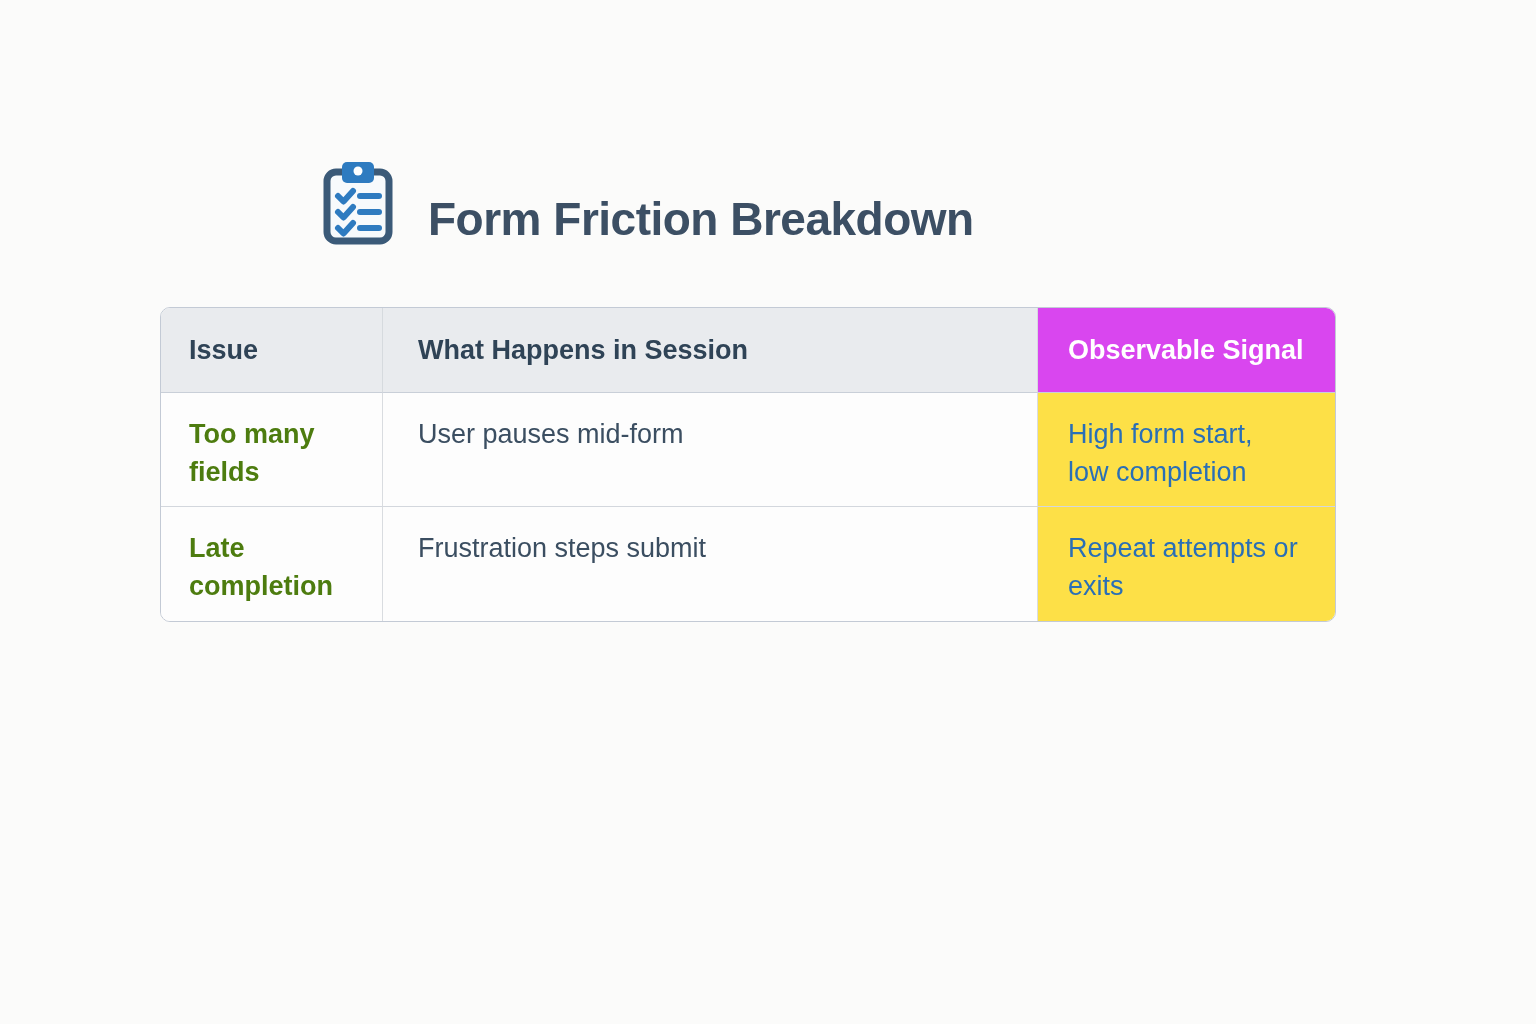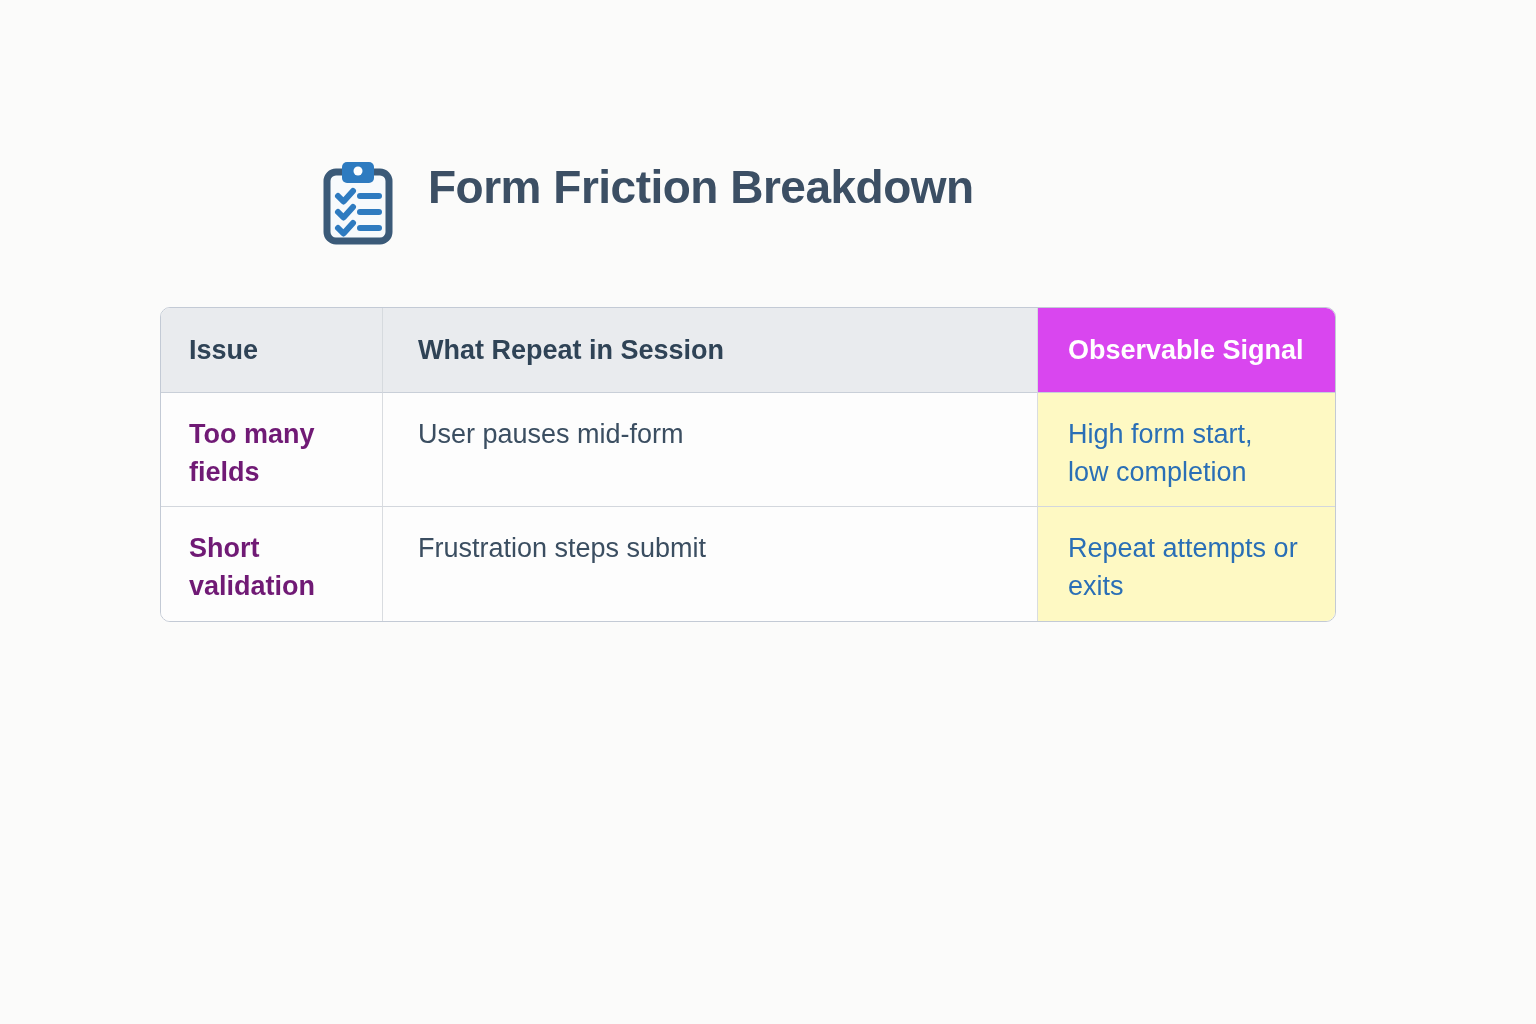--- a/index.html
+++ b/index.html
@@ -15,21 +15,21 @@
     position: relative;
     width: 1536px;
     height: 1024px;
   }
   
   .header {
     position: absolute;
     left: 322px;
     top: 160px;
     display: flex;
-    align-items: flex-start;
+    align-items: flex-end;
     gap: 34px;
   }
   .clipboard-icon svg { display: block; }
   .page-title {
     font-size: 46px;
     font-weight: bold;
     color: #3c4f64;
     letter-spacing: -0.5px;
     margin: 0;
   }
@@ -80,34 +80,34 @@
   tbody td {
     height: 114px;
     padding-top: 22px;
     line-height: 38px;
     border-bottom: 1px solid #d3d7dd;
     background: #fdfdfd;
   }
   tbody tr:last-child td { border-bottom: none; }
   td.td-issue {
     font-weight: bold;
-    color: #701a75;
+    color: #4d7c0f;
     padding-left: 28px;
     padding-right: 26px;
     border-right: 1px solid #d9dce0;
   }
   td.td-session {
     color: #3b4e61;
     padding-left: 35px;
     padding-right: 20px;
     border-right: 1px solid #d9dce0;
   }
   td.td-signal {
     color: #2a6fb6;
-    background: #fef9c3;
+    background: #fde047;
     padding-left: 30px;
     padding-right: 62px;
   }
 </style>
 </head>
 <body>
 
 <div class="canvas">
 
   <div class="header">
@@ -133,34 +133,34 @@
   <div class="table-wrap">
     <table>
       <colgroup>
         <col class="c-issue">
           <col class="c-session">
           <col class="c-signal">
       </colgroup>
       <thead>
         <tr>
           <th class="h-issue">Issue</th>
-          <th class="h-session">What Repeat in Session</th>
+          <th class="h-session">What Happens in Session</th>
           <th class="h-signal">Observable Signal</th>
         </tr>
       </thead>
       <tbody id="table-body">
   <tr>
     <td class="td-issue">Too many fields</td>
     <td class="td-session">User pauses mid-form</td>
     <td class="td-signal">High form start, low completion</td>
   </tr>
 
 
   <tr>
-    <td class="td-issue">Short validation</td>
+    <td class="td-issue">Late completion</td>
     <td class="td-session">Frustration steps submit</td>
     <td class="td-signal">Repeat attempts or exits</td>
   </tr>
 
 </tbody>
     </table>
   </div>
 
 </div>
 

